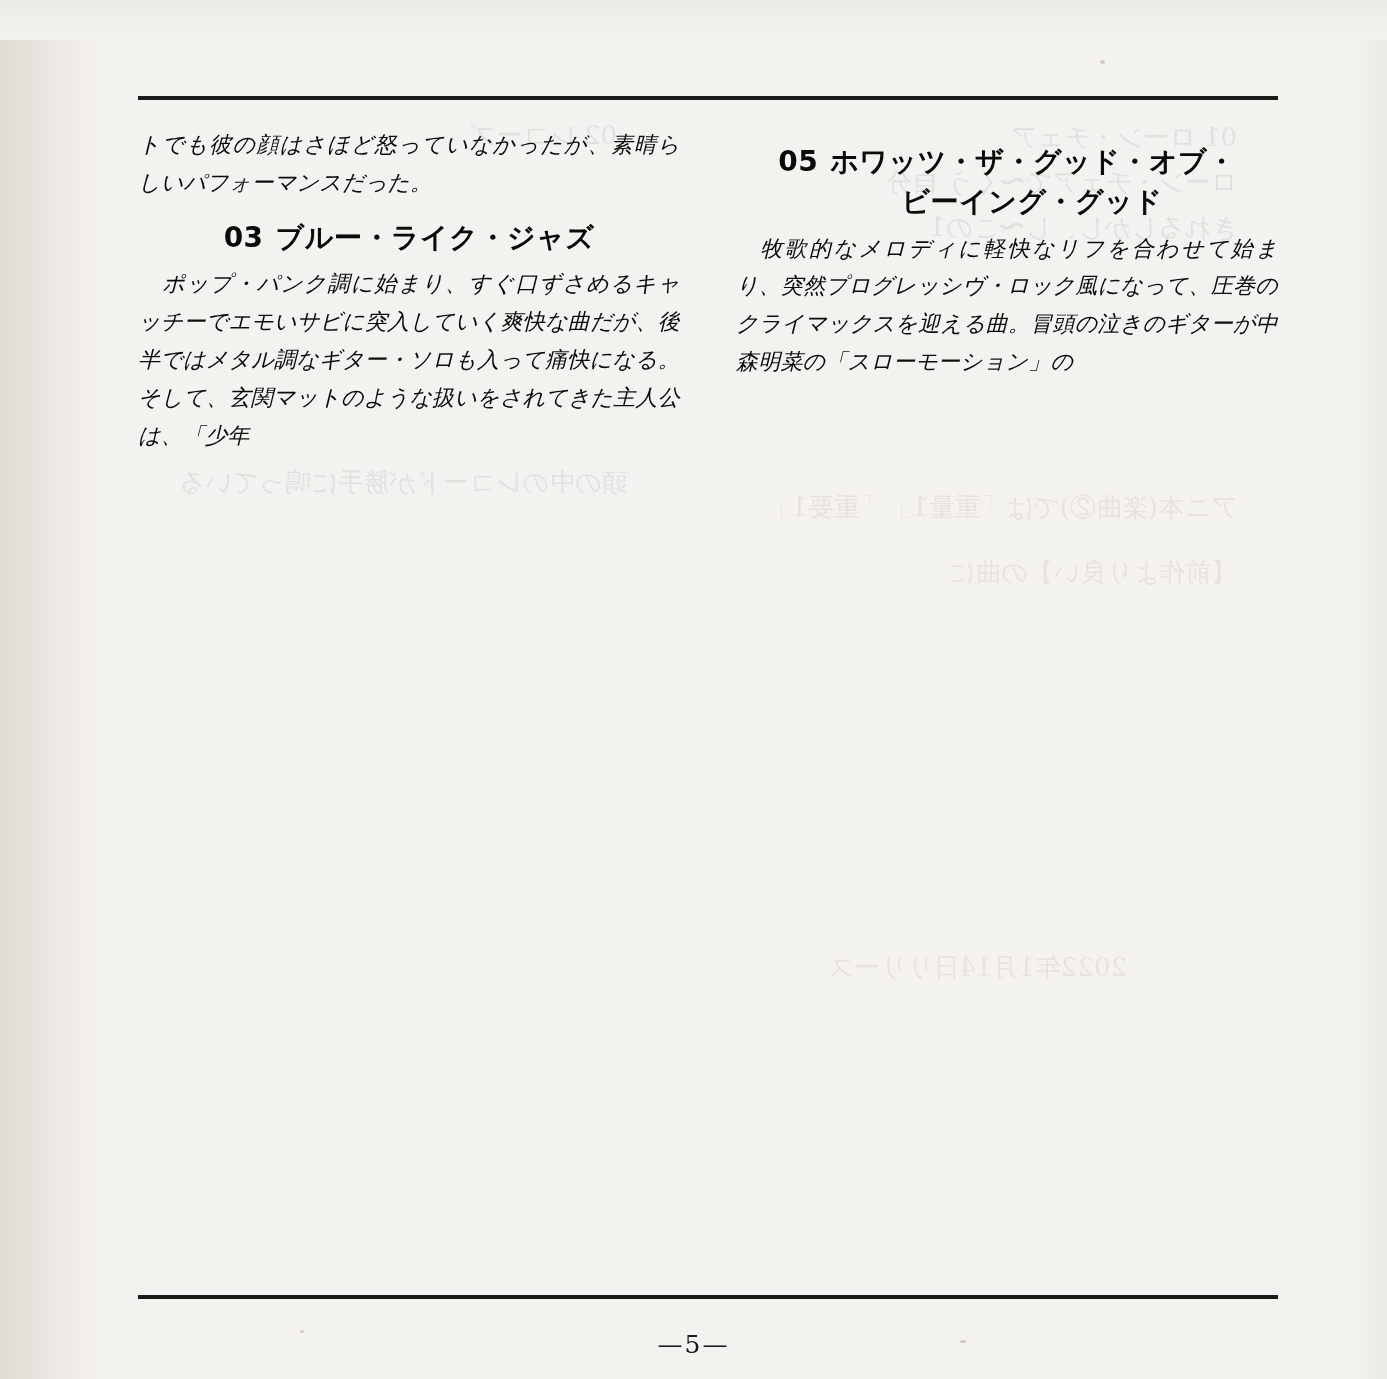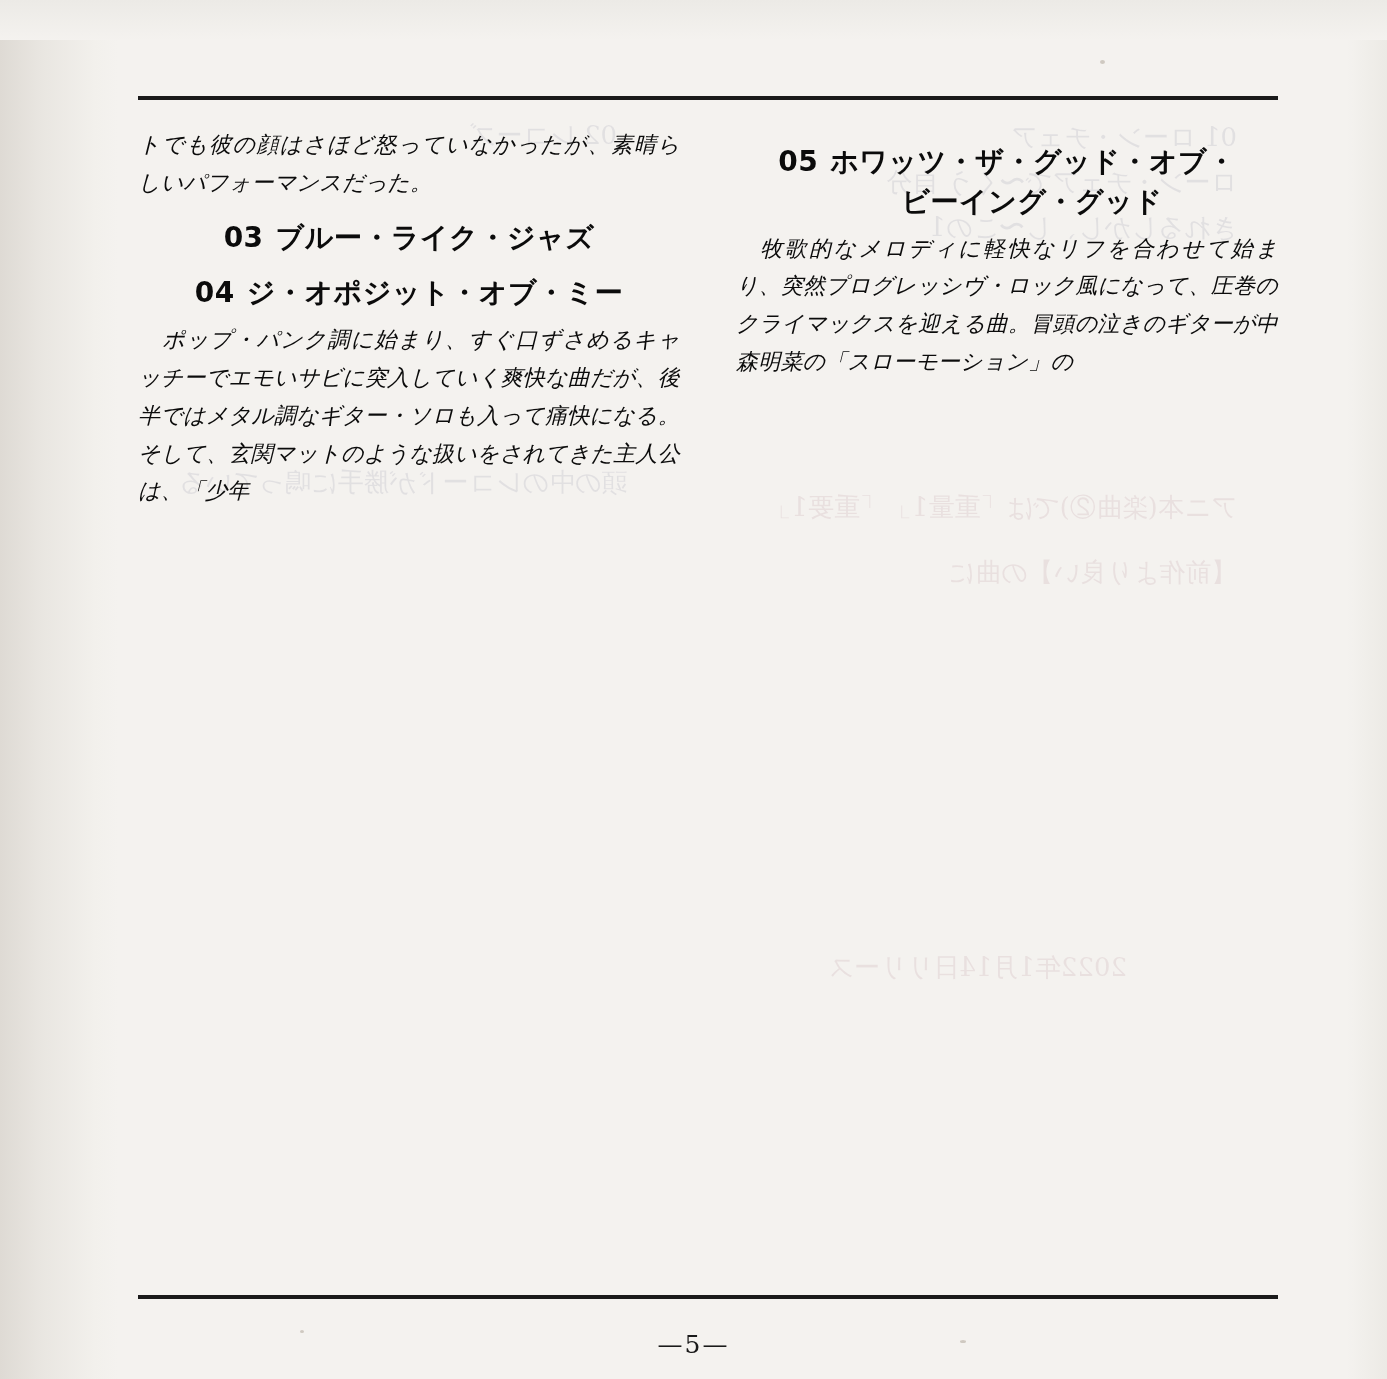--- a/index.html
+++ b/index.html
@@ -153,21 +153,20 @@
   <div class="speck" style="left:1100px;top:60px;width:5px;height:4px;"></div>
   <div class="speck" style="left:300px;top:1330px;width:4px;height:3px;"></div>
   <div class="speck" style="left:960px;top:1340px;width:6px;height:3px;"></div>
 
   <div class="content">
     <div class="rule"></div>
     <div class="columns">
       <div class="col" id="col-0">
           <p class="para">トでも彼の顔はさほど怒っていなかったが、素晴らしいパフォーマンスだった。</p>
           <h2 class="heading"><span class="num">03</span><span>ブルー・ライク・ジャズ</span></h2>
-          <h2 class="heading"><span class="num">04</span><span>ジ・オポジット・オブ・ミー</span></h2>
           <p class="para indent">ポップ・パンク調に始まり、すぐ口ずさめるキャッチーでエモいサビに突入していく爽快な曲だが、後半ではメタル調なギター・ソロも入って痛快になる。そして、玄関マットのような扱いをされてきた主人公は、「少年</p>
         </div>
       <div class="col" id="col-1">
           <h2 class="heading"><span class="num">05</span><span>ホワッツ・ザ・グッド・オブ・</span><span class="cont">ビーイング・グッド</span></h2>
           <p class="para indent">牧歌的なメロディに軽快なリフを合わせて始まり、突然プログレッシヴ・ロック風になって、圧巻のクライマックスを迎える曲。冒頭の泣きのギターが中森明菜の「スローモーション」の</p>
         </div>
     </div>
   </div>
 
   <div class="rule-bottom"></div>

